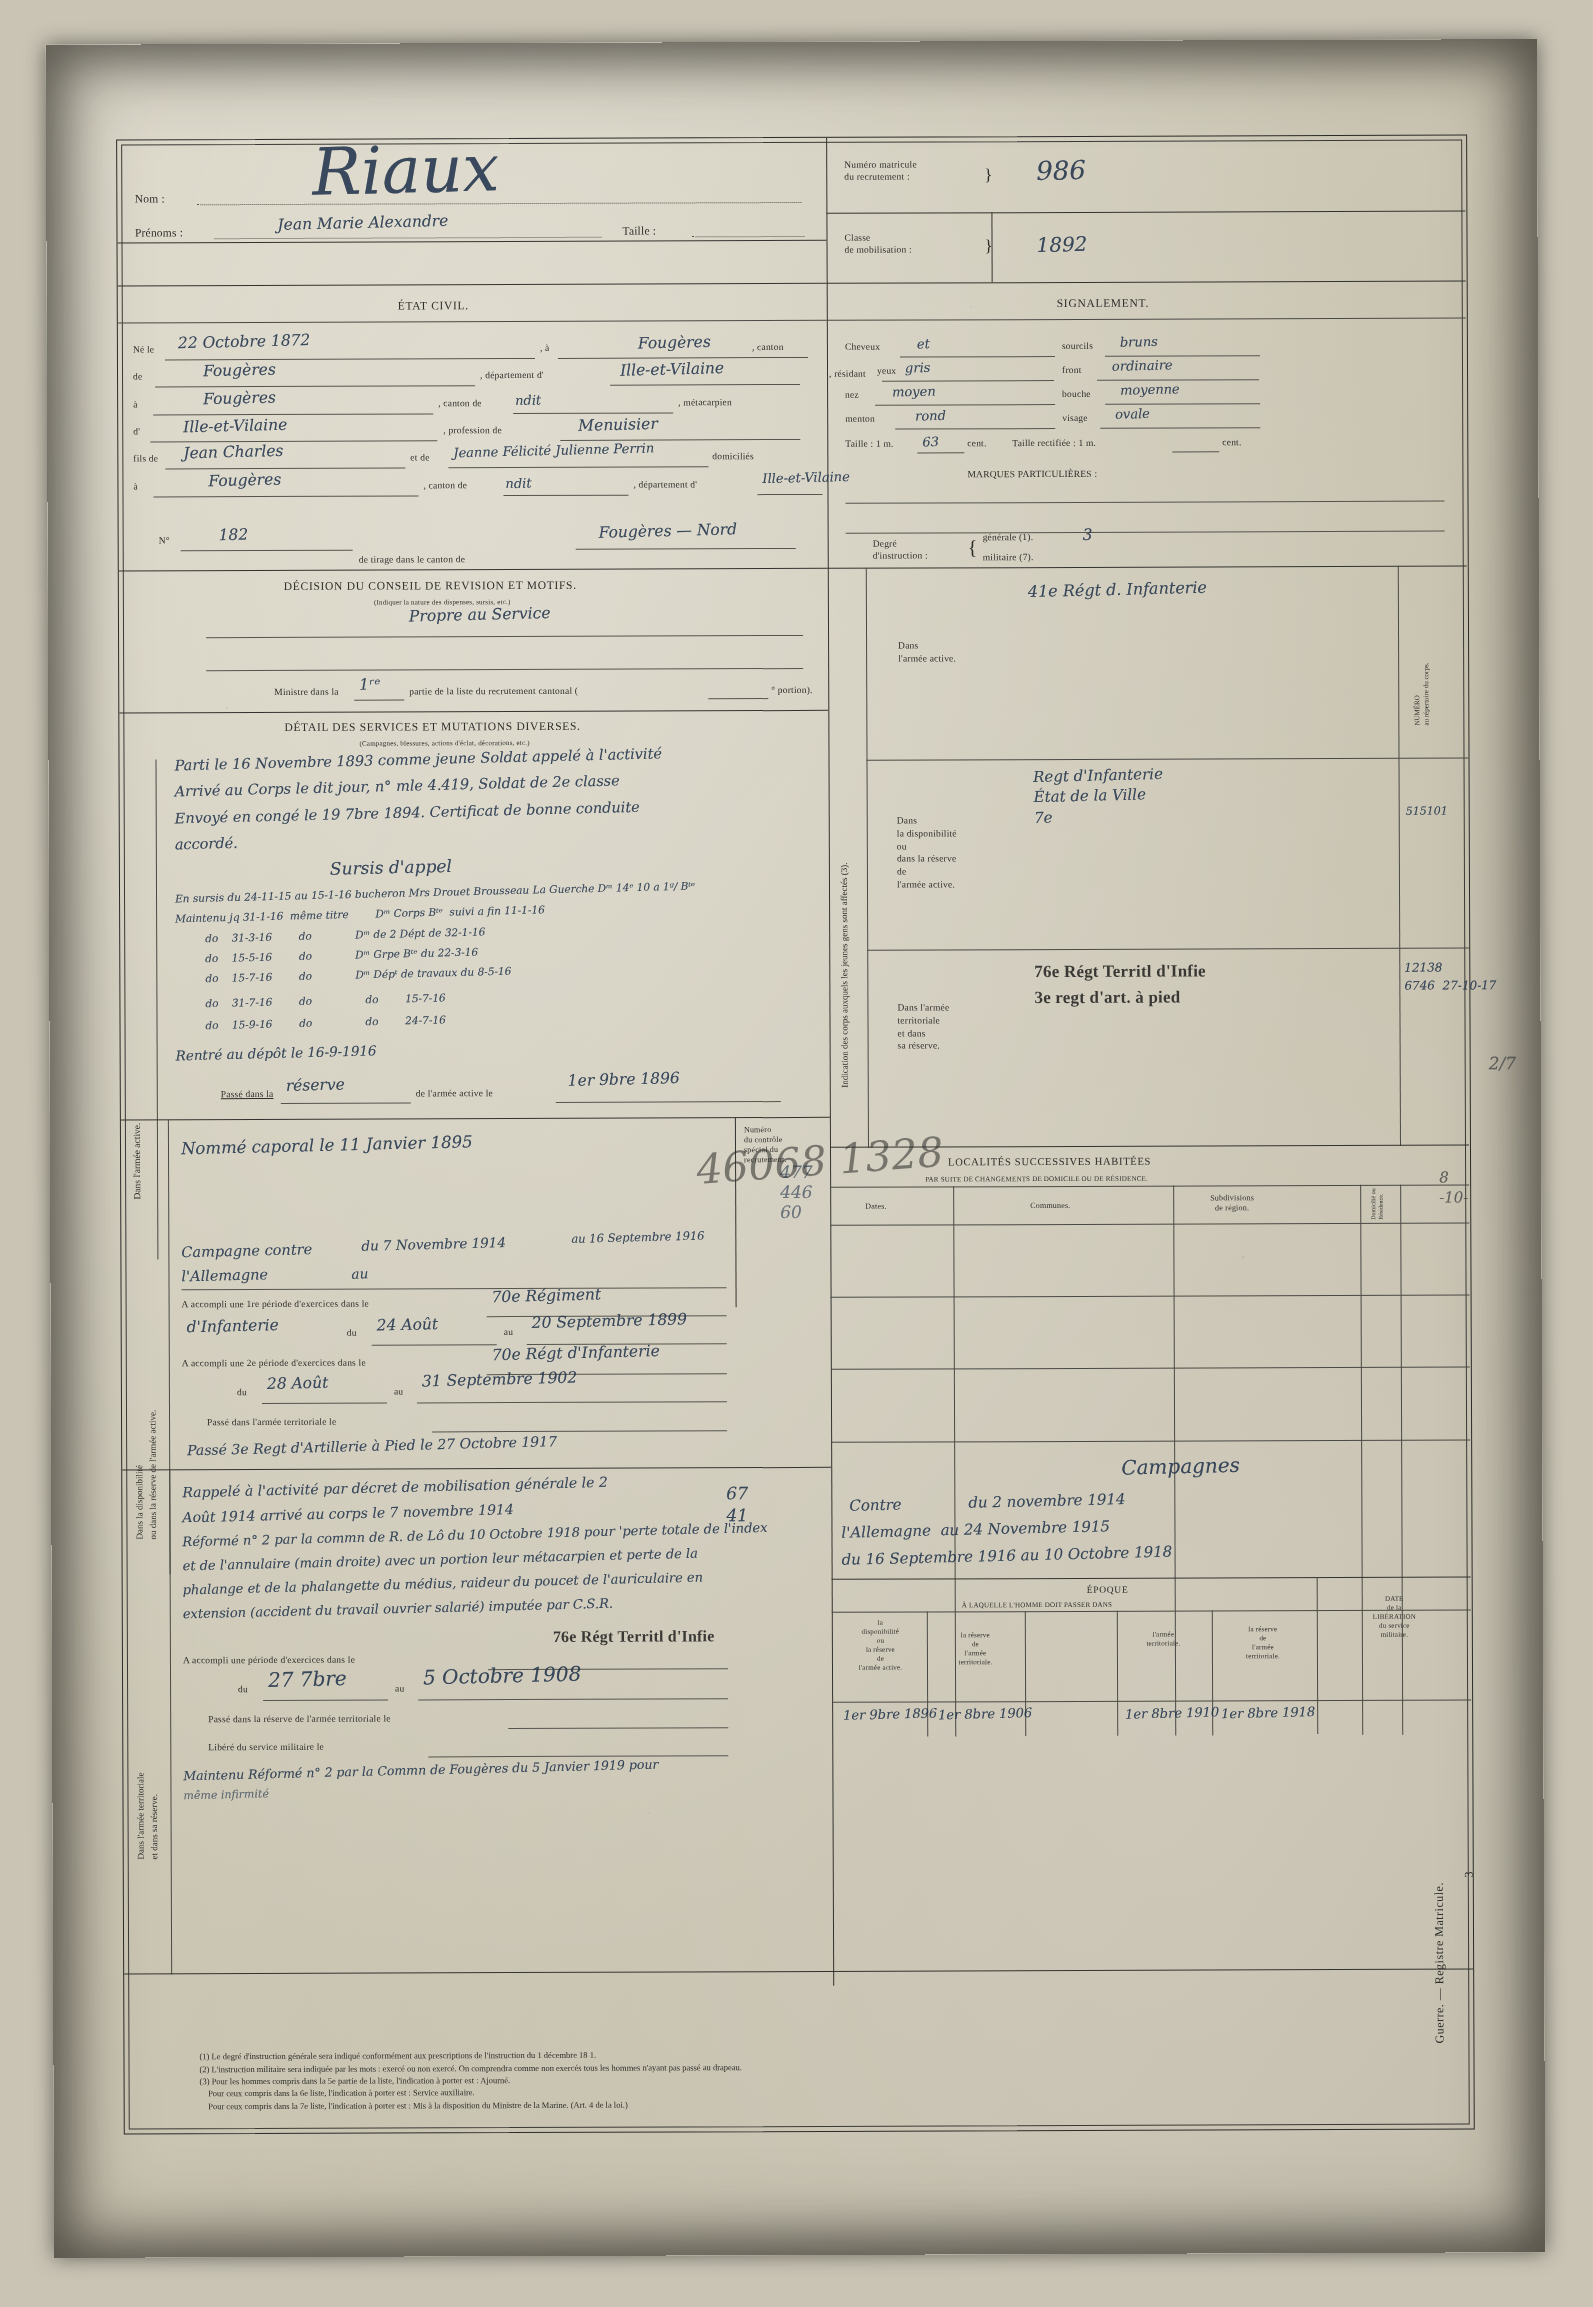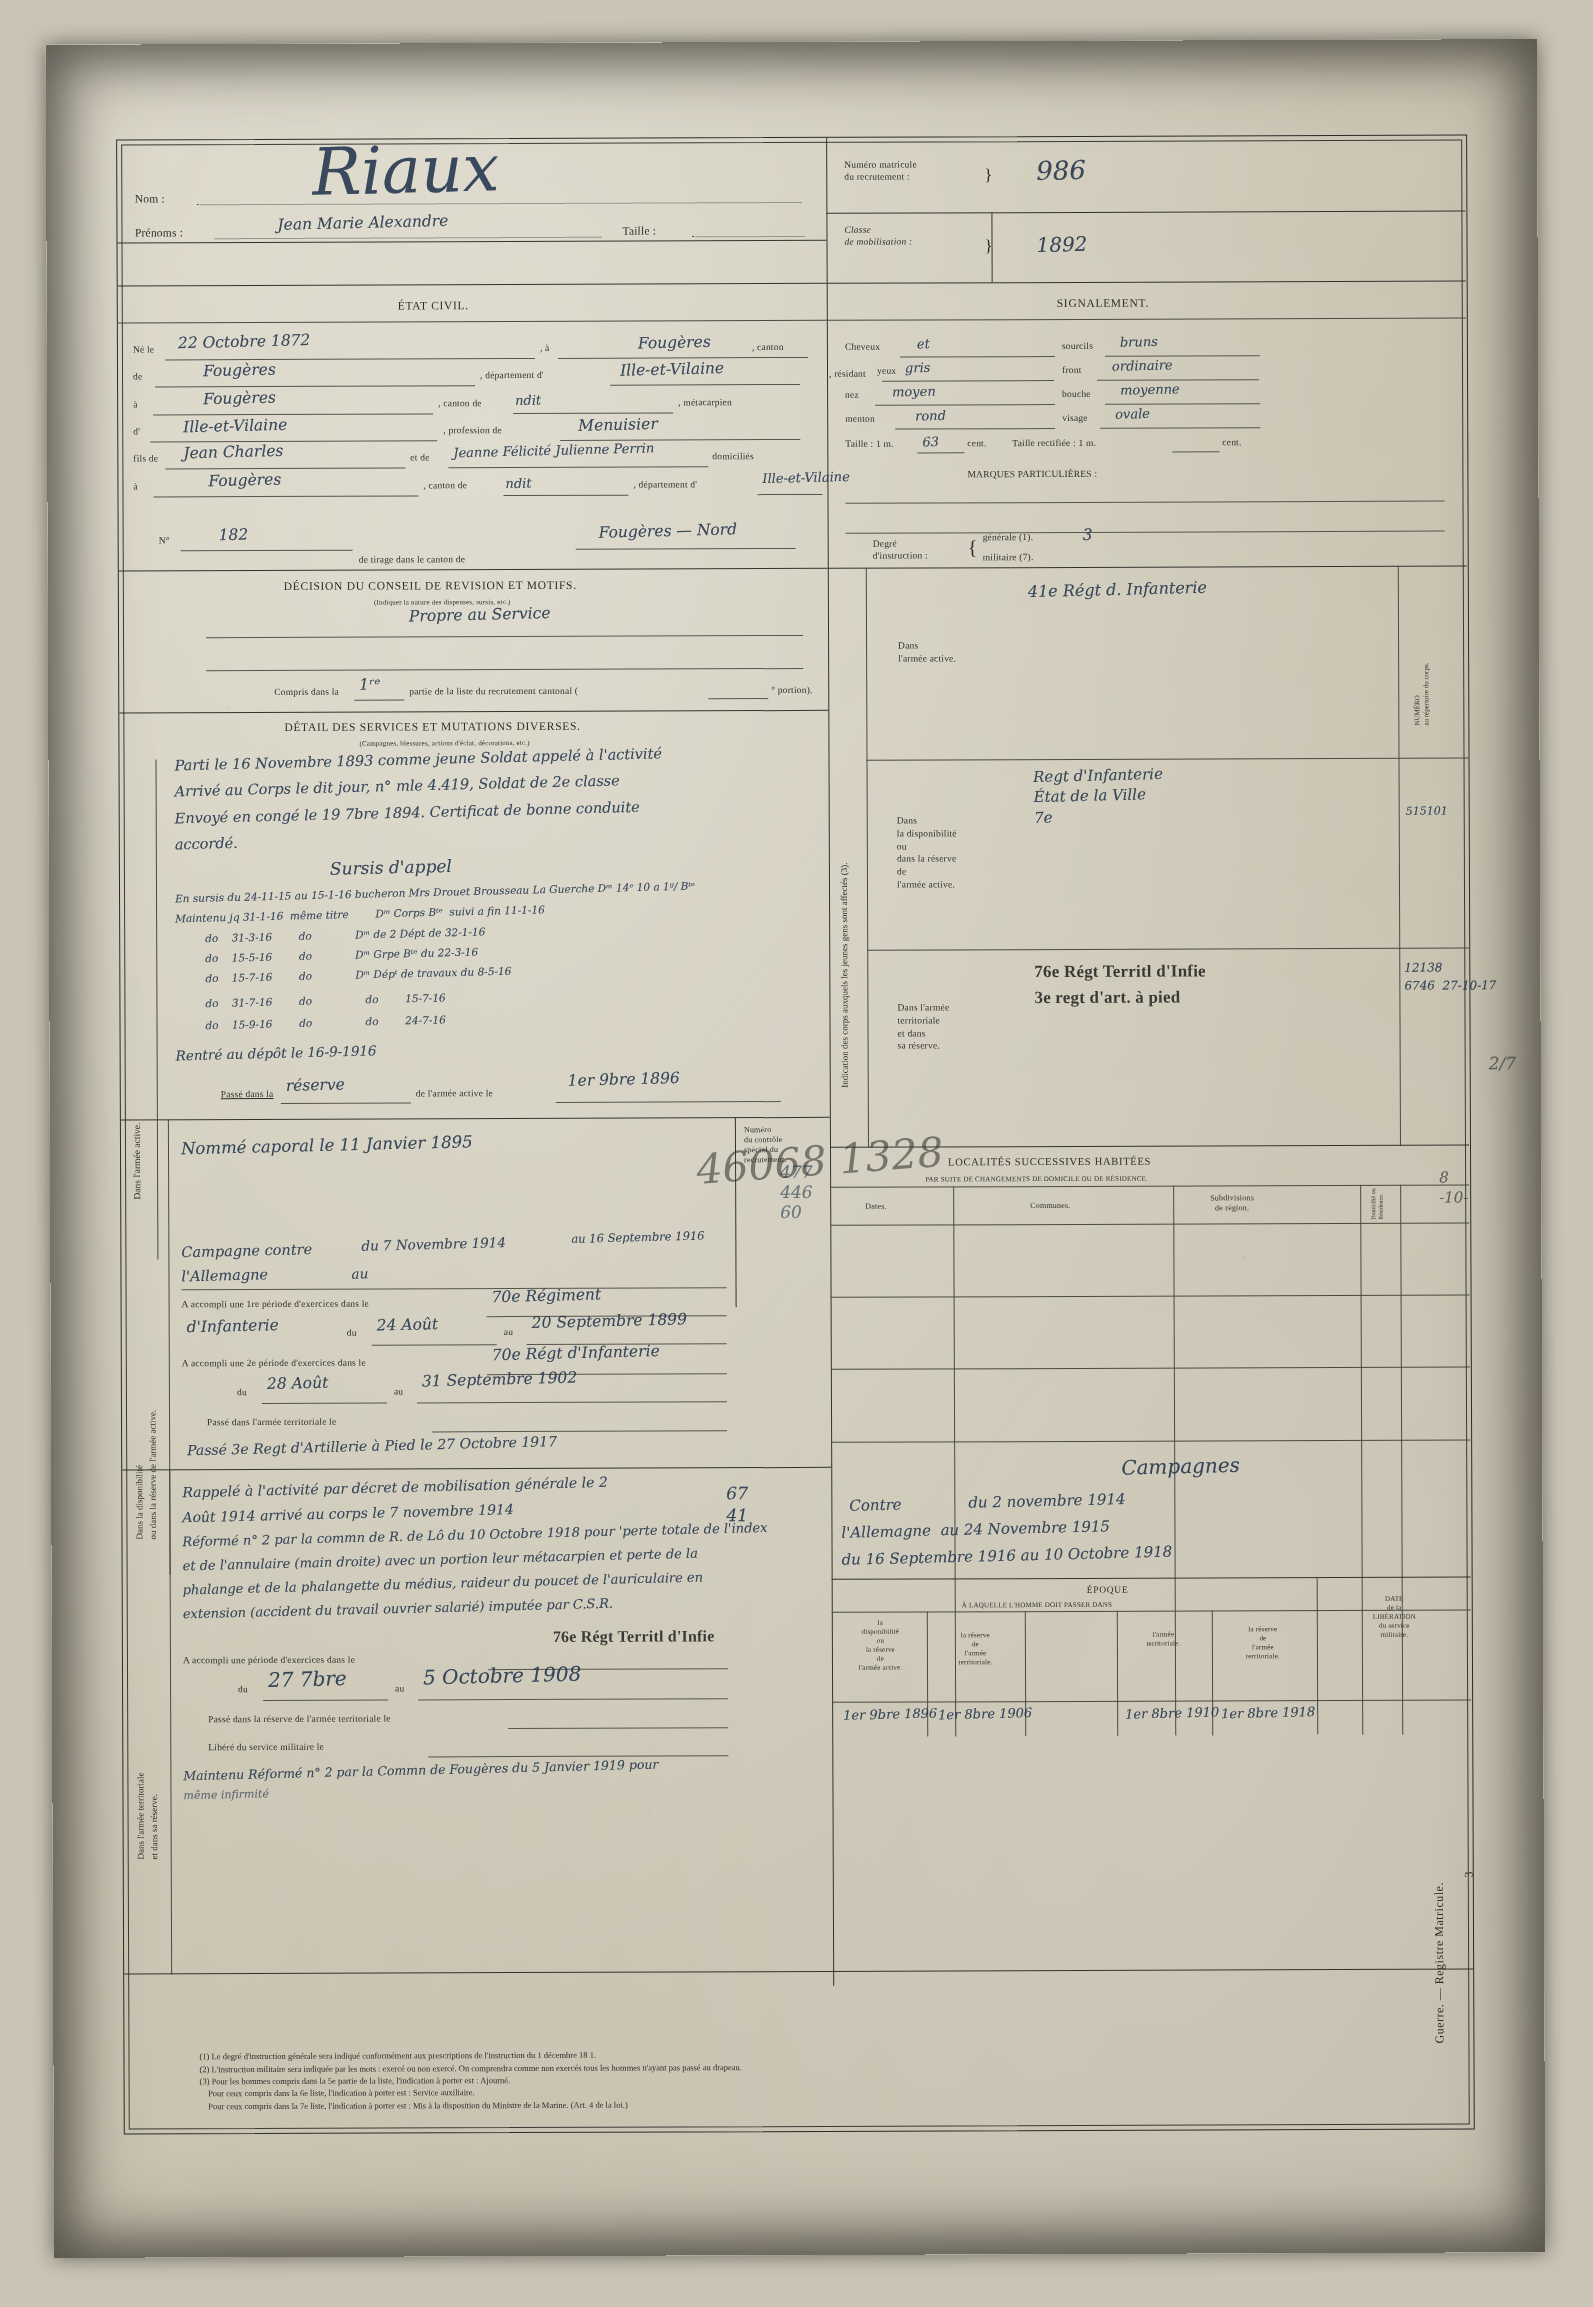--- a/index.html
+++ b/index.html
@@ -119,21 +119,21 @@
       <div class="dotline" style="left:97px;top:98px;width:387px;"></div>
       <div class="hw m rot" style="left:160px;top:76px;">Jean Marie Alexandre</div>
       <div class="pl md" style="left:505px;top:86px;">Taille :</div>
       <div class="dotline" style="left:575px;top:98px;width:112px;"></div>
 
       <div class="pl sm" style="left:727px;top:21px;line-height:1.3;">Numéro matricule
 du recrutement :</div>
       <div class="pl md" style="left:867px;top:27.5px;font-size:17px;">}</div>
       <div class="hw xl rot" style="left:919px;top:19px;">986</div>
 
-      <div class="pl sm" style="left:727px;top:86px;line-height:1.3;font-style:italic;">Classe
+      <div class="pl sm" style="left:727px;top:94px;line-height:1.3;">Classe
 de mobilisation :</div>
       <div class="pl md" style="left:867px;top:99px;font-size:17px;">}</div>
       <div class="hw l rot" style="left:919px;top:96px;">1892</div>
 
       <div class="pl cap md" style="left:280px;top:160px;">ÉTAT CIVIL.</div>
       <div class="pl cap md" style="left:939px;top:160px;">SIGNALEMENT.</div>
       <div class="ln hln thin" style="left:0;top:182px;width:709px;height:0.5px;"></div>
       <div class="ln hln thin" style="left:709px;top:182px;width:639px;height:0.5px;"></div>
 
       <div class="pl sm" style="left:15px;top:204px;">Né le</div>
@@ -241,21 +241,21 @@
 
       <div class="ln hln" style="left:0;top:430px;width:709px;"></div>
       <div class="ln hln" style="left:709px;top:430px;width:639px;"></div>
 
       <div class="pl cap md" style="left:165px;top:440px;">DÉCISION DU CONSEIL DE REVISION ET MOTIFS.</div>
       <div class="pl xxs" style="left:255px;top:459px;">(Indiquer la nature des dispenses, sursis, etc.)</div>
       <div class="solidline" style="left:87px;top:497px;width:597px;"></div>
       <div class="hw m rot" style="left:290px;top:468px;">Propre au Service</div>
       <div class="solidline" style="left:87px;top:530px;width:597px;"></div>
 
-      <div class="pl sm" style="left:155px;top:547px;">Compris dans la</div>
+      <div class="pl sm" style="left:155px;top:547px;">Ministre dans la</div>
       <div class="hw m rot" style="left:240px;top:536px;">1ʳᵉ</div>
       <div class="solidline" style="left:235px;top:560px;width:50px;"></div>
       <div class="pl sm" style="left:290px;top:547px;">partie de la liste du recrutement cantonal (</div>
       <div class="solidline" style="left:589px;top:560px;width:60px;"></div>
       <div class="pl sm" style="left:652px;top:547px;">° portion).</div>
 
       <div class="ln hln" style="left:0;top:572px;width:709px;"></div>
       <div class="pl cap md" style="left:165px;top:581px;">DÉTAIL DES SERVICES ET MUTATIONS DIVERSES.</div>
       <div class="pl xxs" style="left:240px;top:600px;">(Campagnes, blessures, actions d'éclat, décorations, etc.)</div>
 

